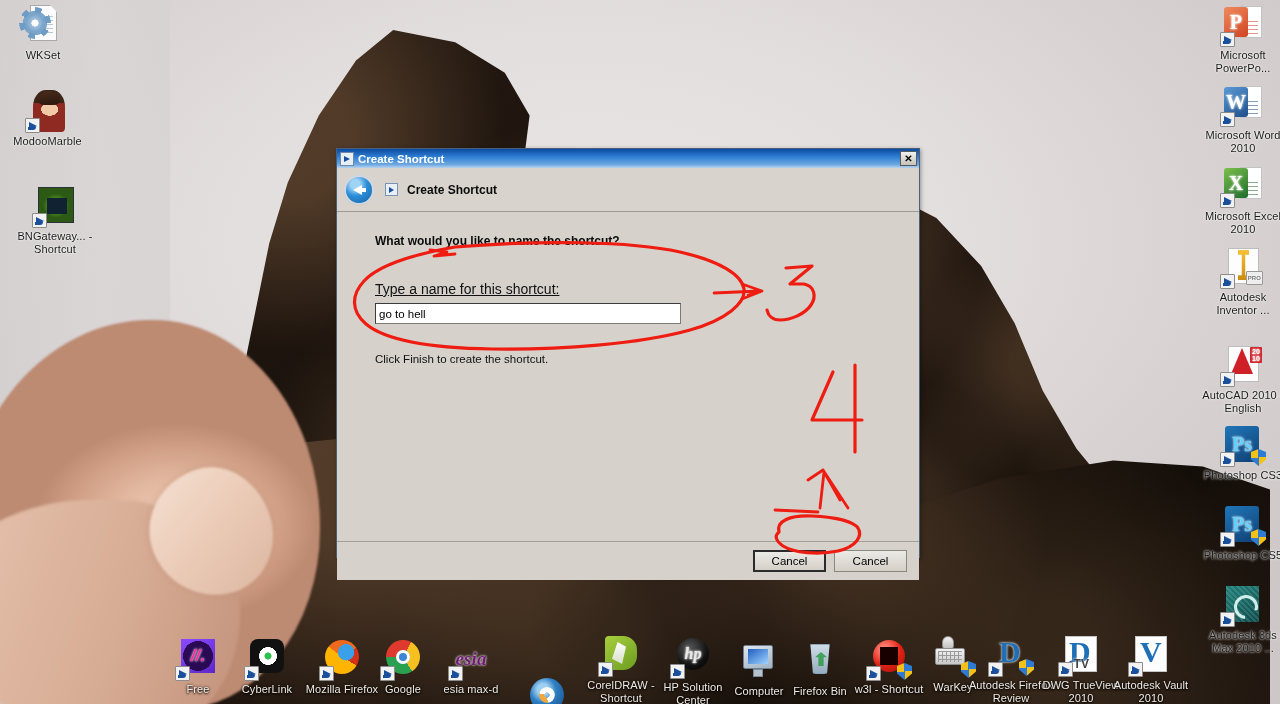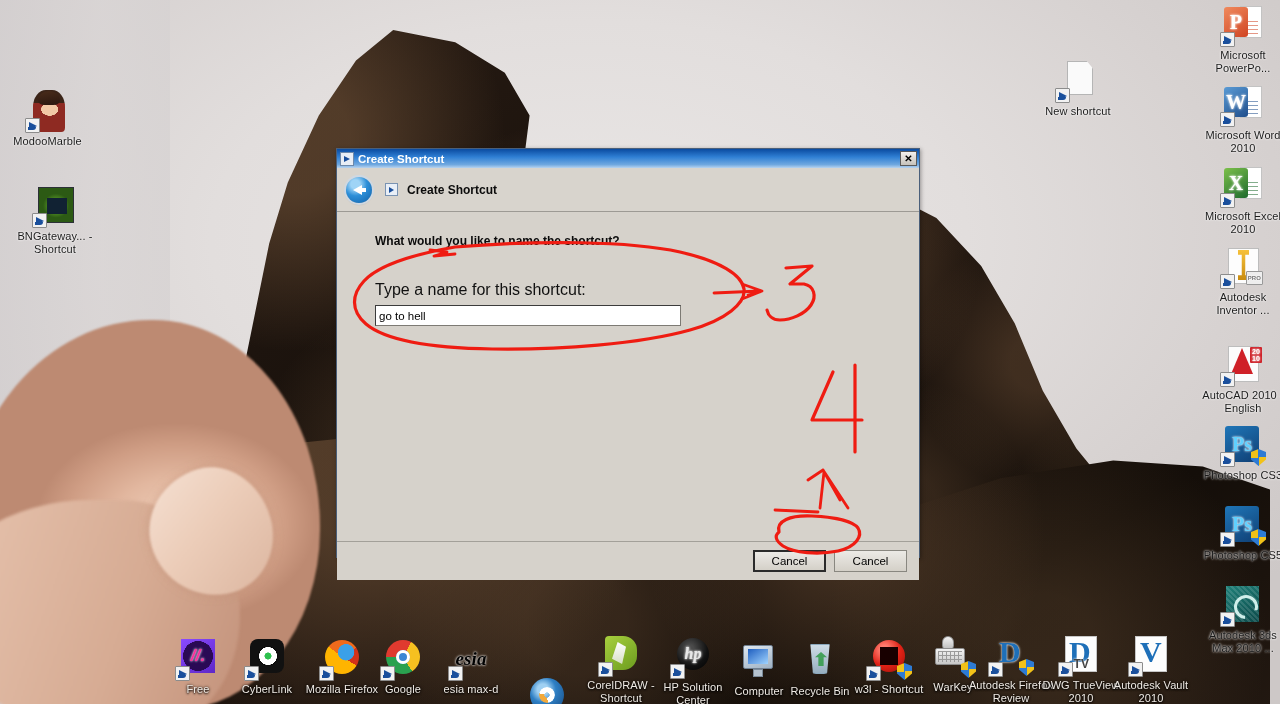--- a/index.html
+++ b/index.html
@@ -339,21 +339,21 @@
   }
   .chrome:after {
     content:"";
     position:absolute; left:10px; top:10px; width:14px; height:14px;
     border-radius:50%;
     background:#3a86d4; box-shadow:0 0 0 3px #fff inset;
   }
   .esia-txt {
     position:absolute; inset:0;
     display:flex; align-items:center; justify-content:center;
-    color:#000000; font-size:19px; font-weight:bold;
+    color:#701a75; font-size:19px; font-weight:bold;
     font-family:"Liberation Serif", serif; font-style:italic;
   }
   .prolink {
     position:absolute; left:4px; top:2px; width:34px; height:34px;
     border-radius:50%;
     background: radial-gradient(circle at 38% 34%, #9fd0f2 0 18%, #2e7fc4 42%, #15477e 100%);
   }
   .prolink:after {
     content:"";
     position:absolute; left:9px; top:9px; width:16px; height:16px;
@@ -552,21 +552,21 @@
     position: relative;
     height: 330px;
     background: #d6d2cb;
     border-bottom: 1px solid #a3a099;
     padding: 22px 0 0 38px;
   }
   #body-question {
     font-size: 12px; font-weight: bold; color: #0b0b0b;
     margin-bottom: 33px;
   }
-  #field-label { font-size: 16px; color: #111; margin-bottom: 6px; }
+  #field-label { font-size: 14px; color: #111; margin-bottom: 6px; text-decoration: underline; }
   #name-input {
     width: 306px; height: 21px;
     background: #ffffff;
     border: 1px solid #7d7a74;
     border-top-color: #3b3b3b; border-left-color: #3b3b3b;
     font-family: "Liberation Sans", sans-serif;
     font-size: 11.5px;
     color: #000;
     padding: 0 3px;
     outline: none;
@@ -616,20 +616,30 @@
 
   <div id="photo-overlay">
     <div class="rock" id="rock-main"></div>
     <div class="rock" id="rock-right"></div>
     <div class="rock" id="rock-bottom"></div>
     <div id="hand"></div>
     <div id="hand-lower"></div>
     <div id="thumbnail-nail"></div>
   </div>
 
+  <div class="icon" style="left:0px; top:4px;">
+    <div class="glyph">
+      <div class="art">
+        <div class="doc-page"></div>
+          <div class="doc-lines"></div>
+          <div class="gear"></div>
+      </div>
+    </div>
+    <span class="label">WKSet</span>
+  </div>
 
   <div class="icon" style="left:0px; top:90px;padding-left:9px;">
     <div class="glyph">
       <div class="art">
           <div class="avatar-modoo"></div>
           <div class="shortcut-badge"></div>
         </div>
     </div>
     <span class="label">ModooMarble</span>
   </div>
@@ -637,29 +647,20 @@
   <div class="icon" style="left:12px; top:185px;">
     <div class="glyph">
       <div class="art">
           <div class="bng-tile"></div>
           <div class="shortcut-badge"></div>
         </div>
     </div>
     <span class="label">BNGateway... - Shortcut</span>
   </div>
 
-  <div class="icon" style="left:1035px; top:60px;">
-    <div class="glyph">
-      <div class="art">
-          <div class="plain-doc"></div>
-          <div class="shortcut-badge"></div>
-        </div>
-    </div>
-    <span class="label">New shortcut</span>
-  </div>
 
   <div class="icon" style="left:1200px; top:4px;">
     <div class="glyph">
       <div class="art">
         <div class="office-page" style="color:#d04423"></div>
         <div class="office-block ppt">P</div>
         <div class="shortcut-badge"></div>
       </div>
     </div>
     <span class="label">Microsoft PowerPo...</span>
@@ -832,21 +833,21 @@
     </div>
     <span class="label">Computer</span>
   </div>
 
   <div class="icon dark-bg" style="left:777px; top:640px;">
     <div class="glyph">
       <div class="art">
           <div class="bin"></div>
         </div>
     </div>
-    <span class="label">Recycle Bin</span>
+    <span class="label">Firefox Bin</span>
   </div>
 
   <div class="icon dark-bg" style="left:846px; top:638px;">
     <div class="glyph">
       <div class="art">
           <div class="biohaz"></div>
           <div class="shield"></div>
           <div class="shortcut-badge"></div>
         </div>
     </div>
@@ -909,20 +910,21 @@
     <div id="wizard-header">
       <div id="back-btn"></div>
       <span class="wh-icon"></span>
       <span class="wh-title">Create Shortcut</span>
     </div>
 
     <div id="dialog-body">
       <div id="body-question">What would you like to name the shortcut?</div>
       <div id="field-label">Type a name for this shortcut:</div>
       <input id="name-input" type="text" value="go to hell" style="">
+      <div id="hint-text">Click Finish to create the shortcut.</div>
     </div>
 
     <div id="button-bar">
       <button class="dlg-btn default">Cancel</button>
       <button class="dlg-btn">Cancel</button>
     </div>
   </div>
 
   <div id="annotations">
     <svg viewBox="0 0 1280 704" preserveAspectRatio="none">

